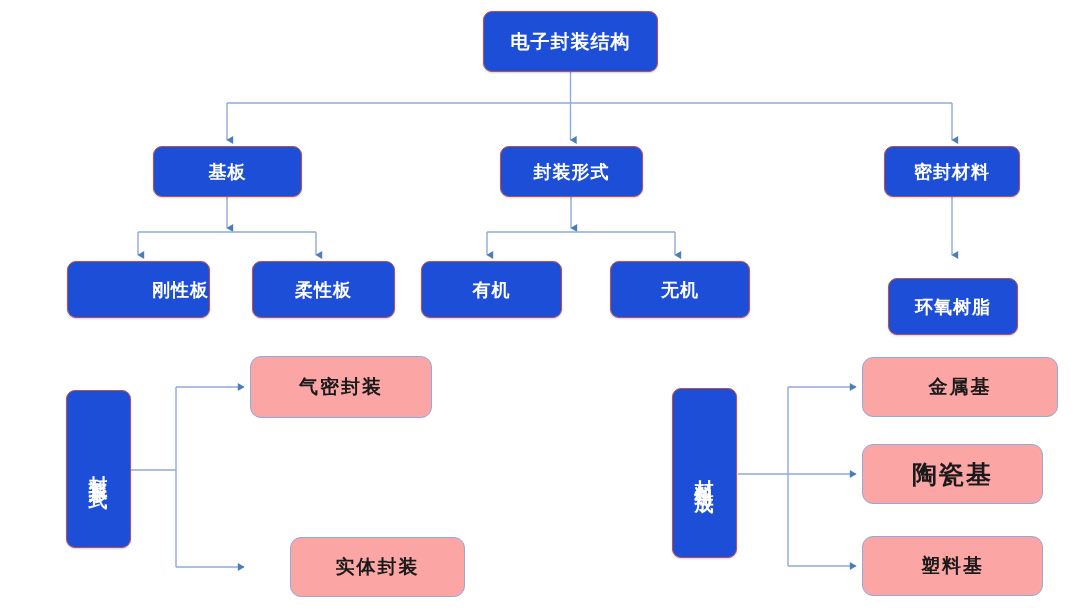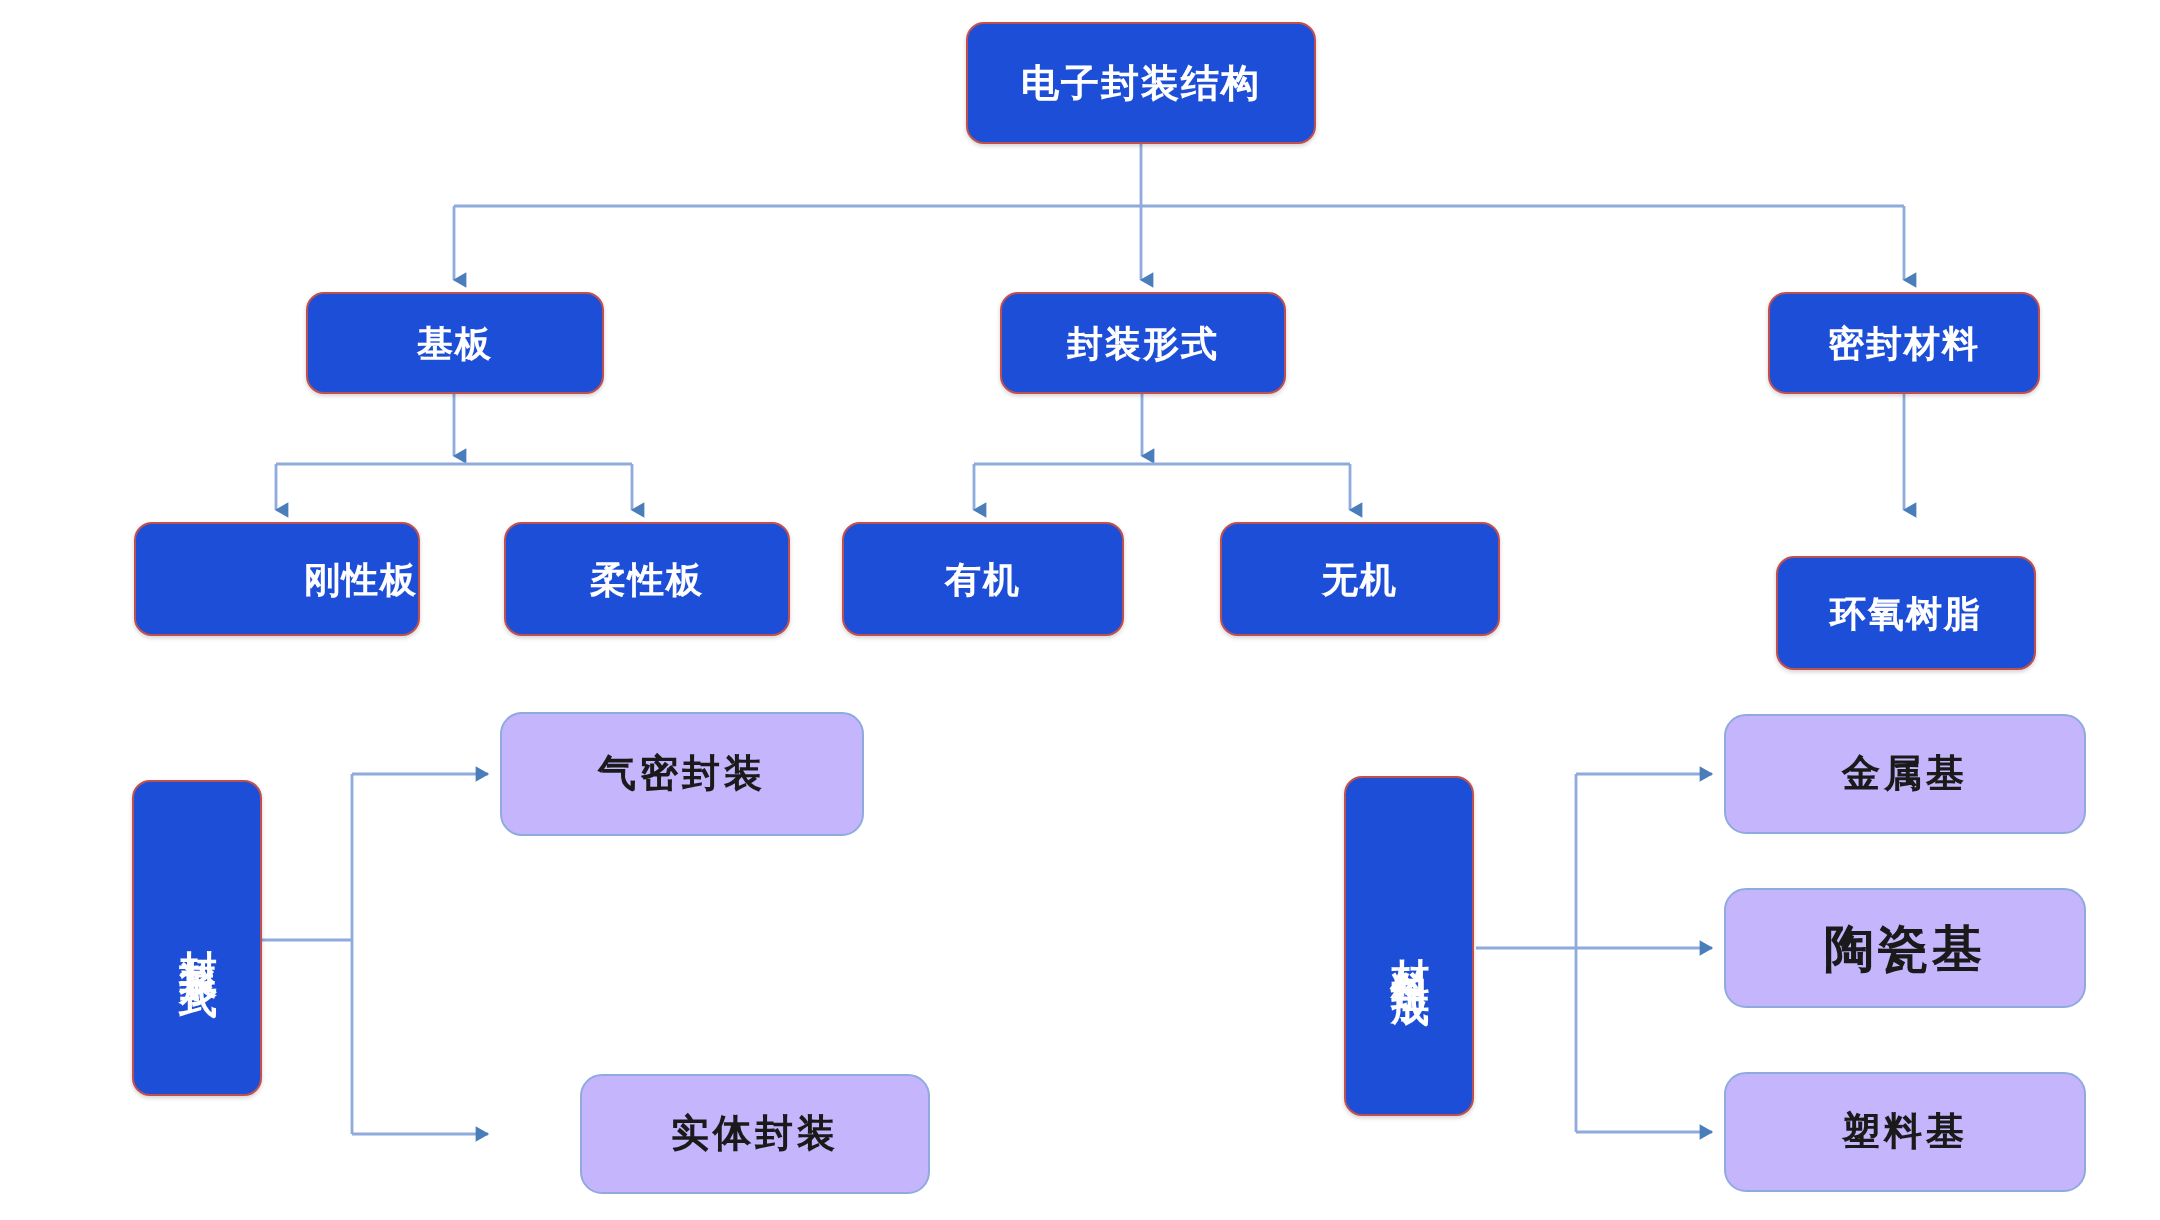--- a/index.html
+++ b/index.html
@@ -40,21 +40,21 @@
   .node.red {
     background: #1d4ed8;
     border: 1px solid #C0504D;
     color: #FFFFFF;
     font-weight: bold;
     letter-spacing: 1px;
     box-shadow: 0 1px 2px rgba(0,0,0,0.18);
   }
   
   .node.white {
-    background: #c4b5fd;
+    background: #fca5a5;
     border: 1px solid #8FAADC;
     color: #1A1A1A;
     font-weight: bold;
     letter-spacing: 2px;
     border-radius: 11px;
   }
   
   .node.vertical {
     writing-mode: vertical-rl;
     text-orientation: upright;
@@ -165,21 +165,21 @@
   </div>
 
   <div class="node white" style="left:250px; top:537px; width:175px; height:60px; font-size:19px;margin-left:40px;">
     <span class="label">实体封装</span>
   </div>
 
   <div class="node red vertical" style="left:672px; top:388px; width:65px; height:170px; font-size:19px;">
     <span class="label">材料组成</span>
   </div>
 
-  <div class="node white" style="left:862px; top:357px; width:181px; height:60px; font-size:19px;">
+  <div class="node white" style="left:862px; top:357px; width:196px; height:60px; font-size:19px;">
     <span class="label">金属基</span>
   </div>
 
   <div class="node white" style="left:862px; top:444px; width:181px; height:60px; font-size:25px;">
     <span class="label">陶瓷基</span>
   </div>
 
   <div class="node white" style="left:862px; top:536px; width:181px; height:60px; font-size:19px;">
     <span class="label">塑料基</span>
   </div>

